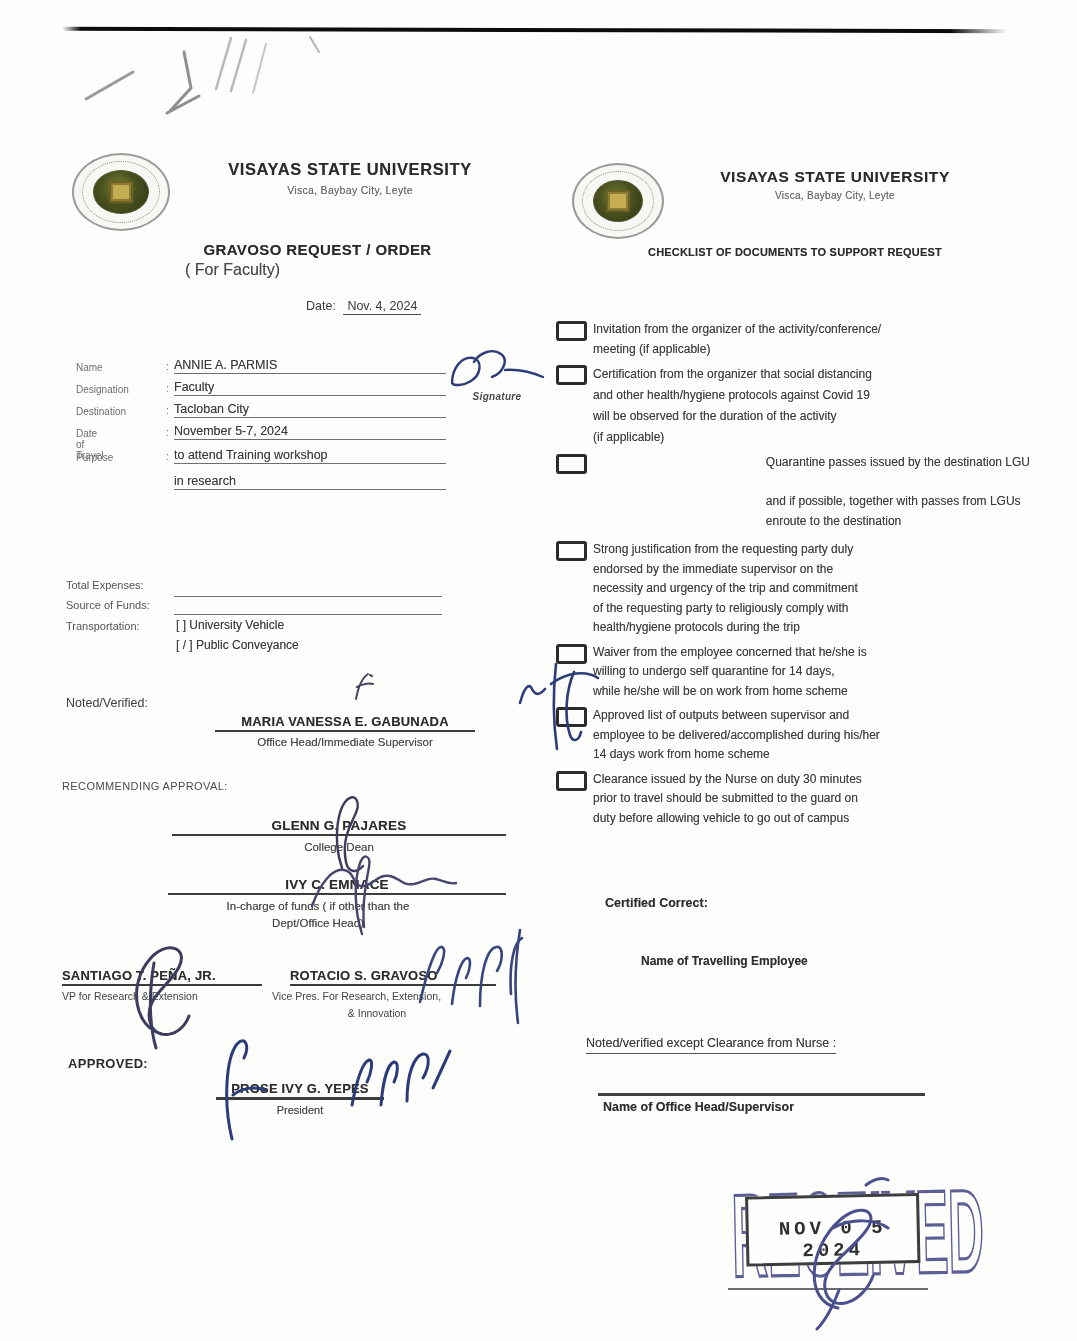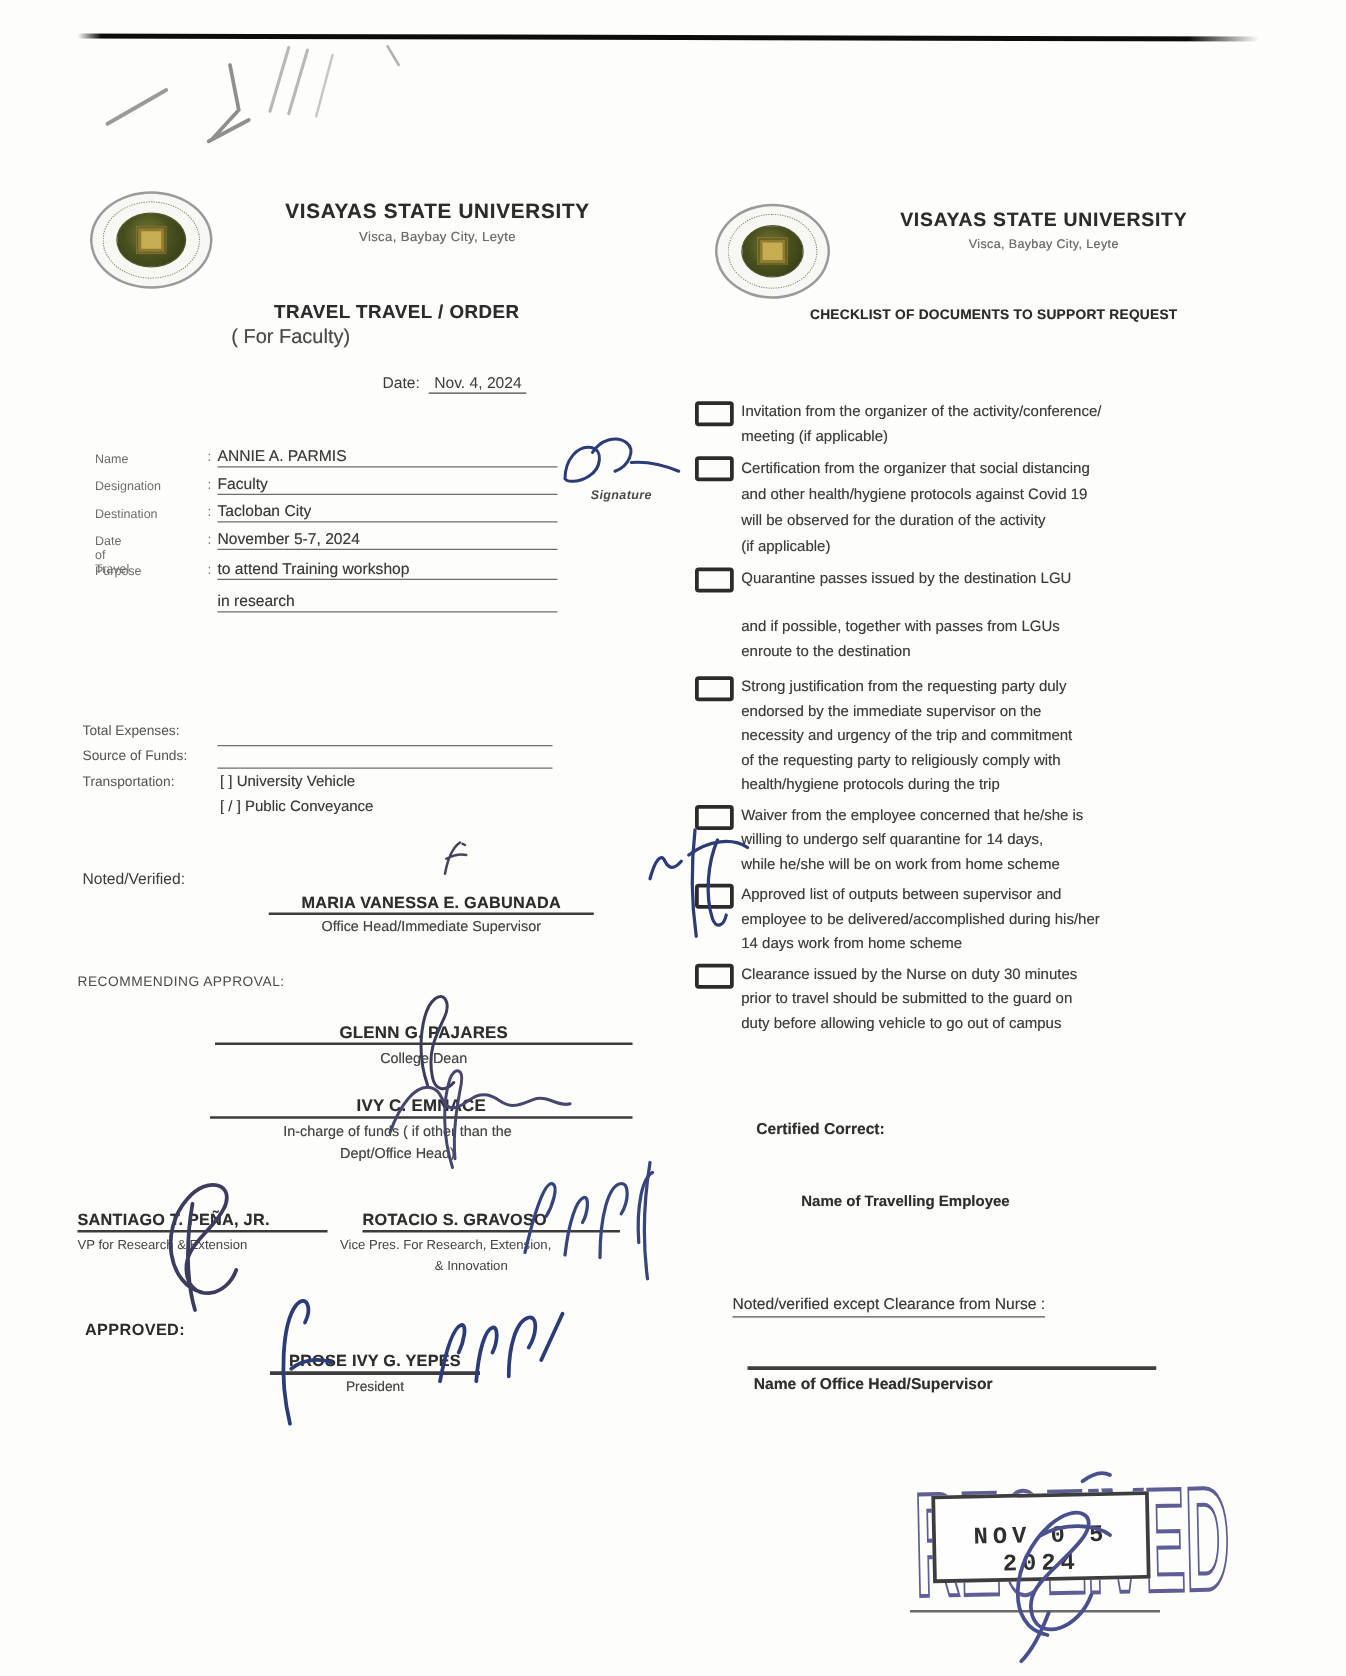--- a/index.html
+++ b/index.html
@@ -34,21 +34,21 @@
   .sig-caption{font-size:10px;font-weight:bold;color:#4a4a4a;letter-spacing:.3px;font-style:italic;}
   .name-u{font-weight:bold;font-size:13px;color:#2d2d2d;text-align:center;
           border-bottom:2.2px solid #3c3c3c;padding-bottom:1px;letter-spacing:.2px;}
   .role{font-size:11.5px;color:#444;text-align:center;}
   .caps-label{font-size:11px;color:#4c4c4c;letter-spacing:.4px;}
   .bold-label{font-weight:bold;font-size:13px;color:#2b2b2b;letter-spacing:.3px;}
   
   .check-title{font-weight:bold;font-size:11px;color:#2b2b2b;text-align:center;letter-spacing:.2px;}
   .check-col{left:556px;top:320px;width:474px;}
   .check-item{display:flex;margin-bottom:5px;}
-  .check-item.gap8{margin-bottom:9px;}
+  .check-item.gap8{margin-bottom:9px;justify-content:space-between;}
   .cbox{width:25px;height:14px;border:3px solid #2b2b2b;border-radius:3px;
         margin-right:6px;margin-top:1px;flex:0 0 auto;background:#fdfdfc;}
   .ctext{font-size:12px;line-height:19.5px;color:#3c3c3c;white-space:pre-line;}
   .rlabel-b{font-weight:bold;font-size:12.5px;color:#2e2e2e;}
   .noted-u{font-size:12.5px;color:#3a3a3a;border-bottom:1.6px solid #555;padding-bottom:3px;}
   .thick-line{height:2.5px;background:#3f3f3f;}
   
   .stamp{left:722px;top:1156px;width:290px;height:170px;transform:rotate(-1.2deg);}
   .stamp-box{position:absolute;left:24px;top:38px;width:168px;height:64px;background:#fefefe;
              border:3px solid #3d3d3d;z-index:3;}
@@ -65,21 +65,21 @@
 
   <div class="abs scan-line"></div>
 
   <div class="abs logo" style="left:72px;top:153px;width:94px;height:74px;">
     <div class="ring"></div>
     <div class="inner"></div>
     <div class="core"></div>
   </div>
   <div class="abs univ soft" style="left:205px;top:160px;width:290px;">VISAYAS STATE UNIVERSITY</div>
   <div class="abs addr soft" style="left:205px;top:184px;width:290px;">Visca, Baybay City, Leyte</div>
-  <div class="abs doc-title soft" style="left:185px;top:241px;width:265px;">TRAVEL TRAVEL / ORDER</div>
+  <div class="abs doc-title soft" style="left:185px;top:241px;width:265px;">GRAVOSO REQUEST / ORDER</div>
   <div class="abs doc-sub soft" style="left:185px;top:261px;width:265px;">( For Faculty)</div>
 
   <div class="abs" style="left:306px;top:299px;font-size:12.5px;color:#3b3b3b;">
     <span>Date:</span>
     <span style="border-bottom:1.8px solid #4a4a4a;padding:0 4px 1px 4px;margin-left:4px;">Nov. 4, 2024</span>
   </div>
 
   <div class="abs" style="left:76px;top:358px;">
     <span class="flabel abs" style="left:0;top:4px;">Name</span>
     <span class="fsep abs" style="left:90px;top:2px;">:</span>

